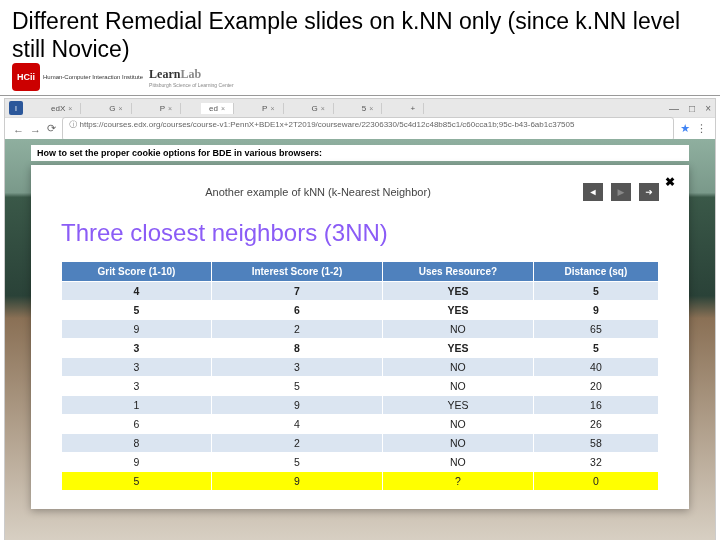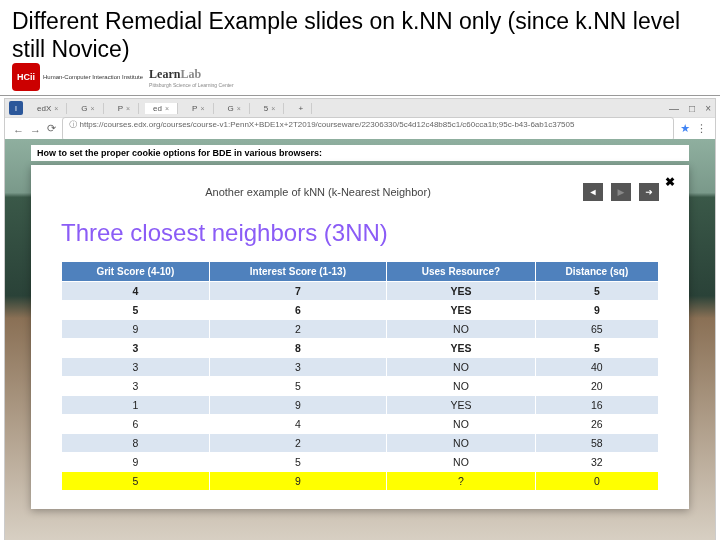--- a/index.html
+++ b/index.html
@@ -8,21 +8,21 @@
   .slide-header { display:flex; align-items:flex-start; padding:8px 12px 4px; border-bottom:1px solid #999;flex-direction:column; }
   .slide-title { flex:1; font-size:23px; font-weight:400; color:#000; line-height:1.2; }
   .logos { display:flex; align-items:center; gap:6px; }
   .hcii-badge { width:28px; height:28px; background:#c00; border-radius:4px; display:flex; align-items:center; justify-content:center; color:#fff; font-size:9px; font-weight:bold; }
   .hcii-text { font-size:6px; line-height:1; color:#333; }
   .learnlab { font-family:Georgia,serif; font-size:12px; font-weight:600; color:#333; }
   .learnlab .l2 { color:#888; }
   .learnlab-sub { font-size:5px; color:#888; }
 
   .browser-chrome { background:#f6f6f6; border:1px solid #ccc; margin:2px 4px 0; font-size:9px; }
-  .tabs-row { display:flex; align-items:center; height:18px; background:#e8e8e8; padding:0 4px; gap:6px; }
+  .tabs-row { display:flex; align-items:center; height:18px; background:#e8e8e8; padding:0 4px; gap:20px; }
   .tab-icon { width:14px; height:14px; background:#2b579a; color:#fff; display:flex; align-items:center; justify-content:center; font-size:7px; border-radius:2px; }
   .mini-tab { padding:1px 8px; border-right:1px solid #ccc; font-size:8px; color:#555; display:flex; align-items:center; gap:3px; }
   .tab-x { color:#888; font-size:7px; }
   .win-controls { margin-left:auto; display:flex; gap:10px; color:#666; font-size:10px; }
   .nav-row { display:flex; align-items:center; height:22px; padding:0 8px; gap:6px; background:#fff; border-top:1px solid #ddd; }
   .nav-btn { color:#666; font-size:11px; cursor:pointer; }
   .url-bar { flex:1; height:24px; border:1px solid #ccc; border-radius:3px; padding:1px 6px; font-size:8px; color:#666; background:#fff; }
   .url-bar::before { content:"ⓘ "; color:#888; }
   .star { color:#4285f4; font-size:11px; }
 
@@ -121,22 +121,22 @@
         <div class="nav-triangle">◄</div>
         <div class="nav-triangle" style="color:#888;background:#555">▶</div>
         <div class="nav-triangle">➜</div>
       </div>
 
       <div class="inn-title">Three closest neighbors (3NN)</div>
 
       <table class="data">
         <thead>
             <tr id="thead-row">
-              <th>Grit Score (4-10)</th>
-              <th>Interest Score (1-13)</th>
+              <th>Grit Score (1-10)</th>
+              <th>Interest Score (1-2)</th>
               <th>Uses Resource?</th>
               <th>Distance (sq)</th>
             </tr>
           </thead>
         <tbody id="tbody">
             <tr class="odd">
               <td class="red">4</td>
               <td class="red">7</td>
               <td class="red">YES</td>
               <td class="red">5</td>

